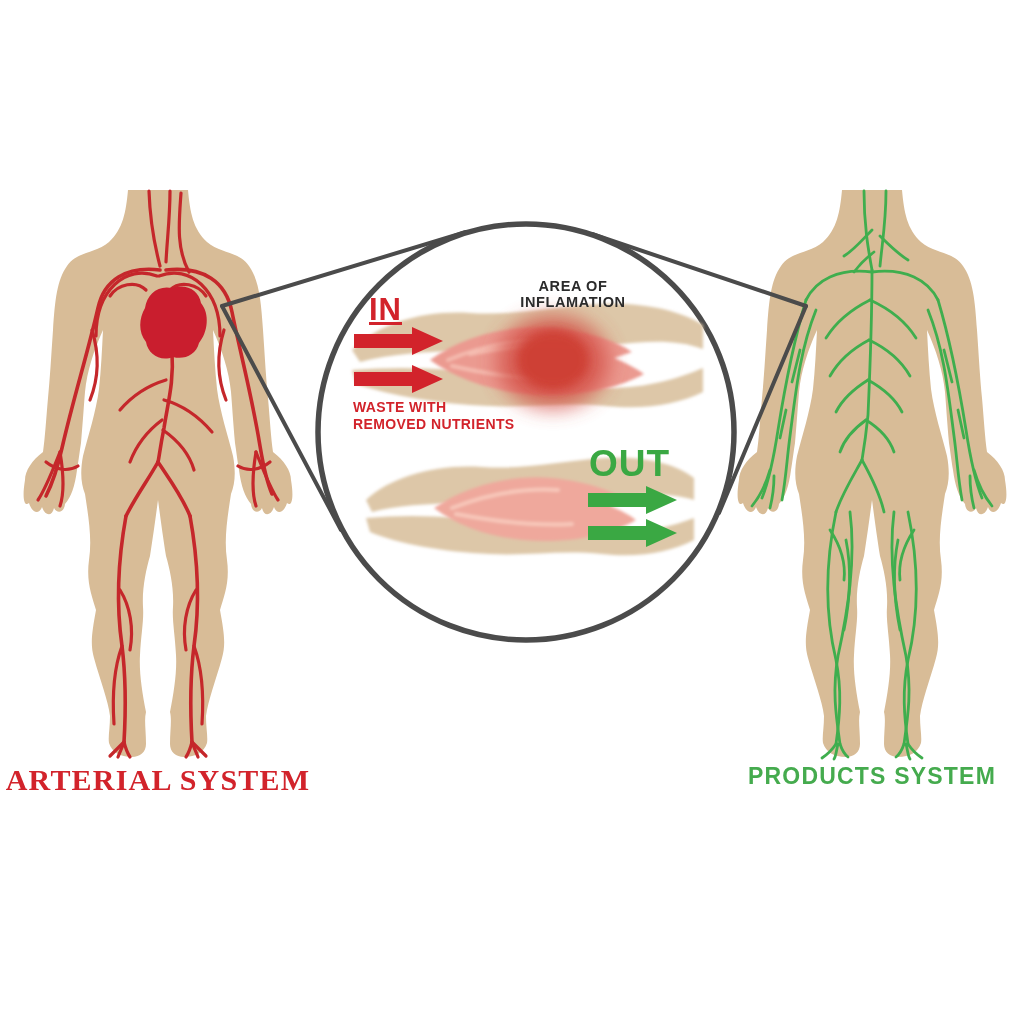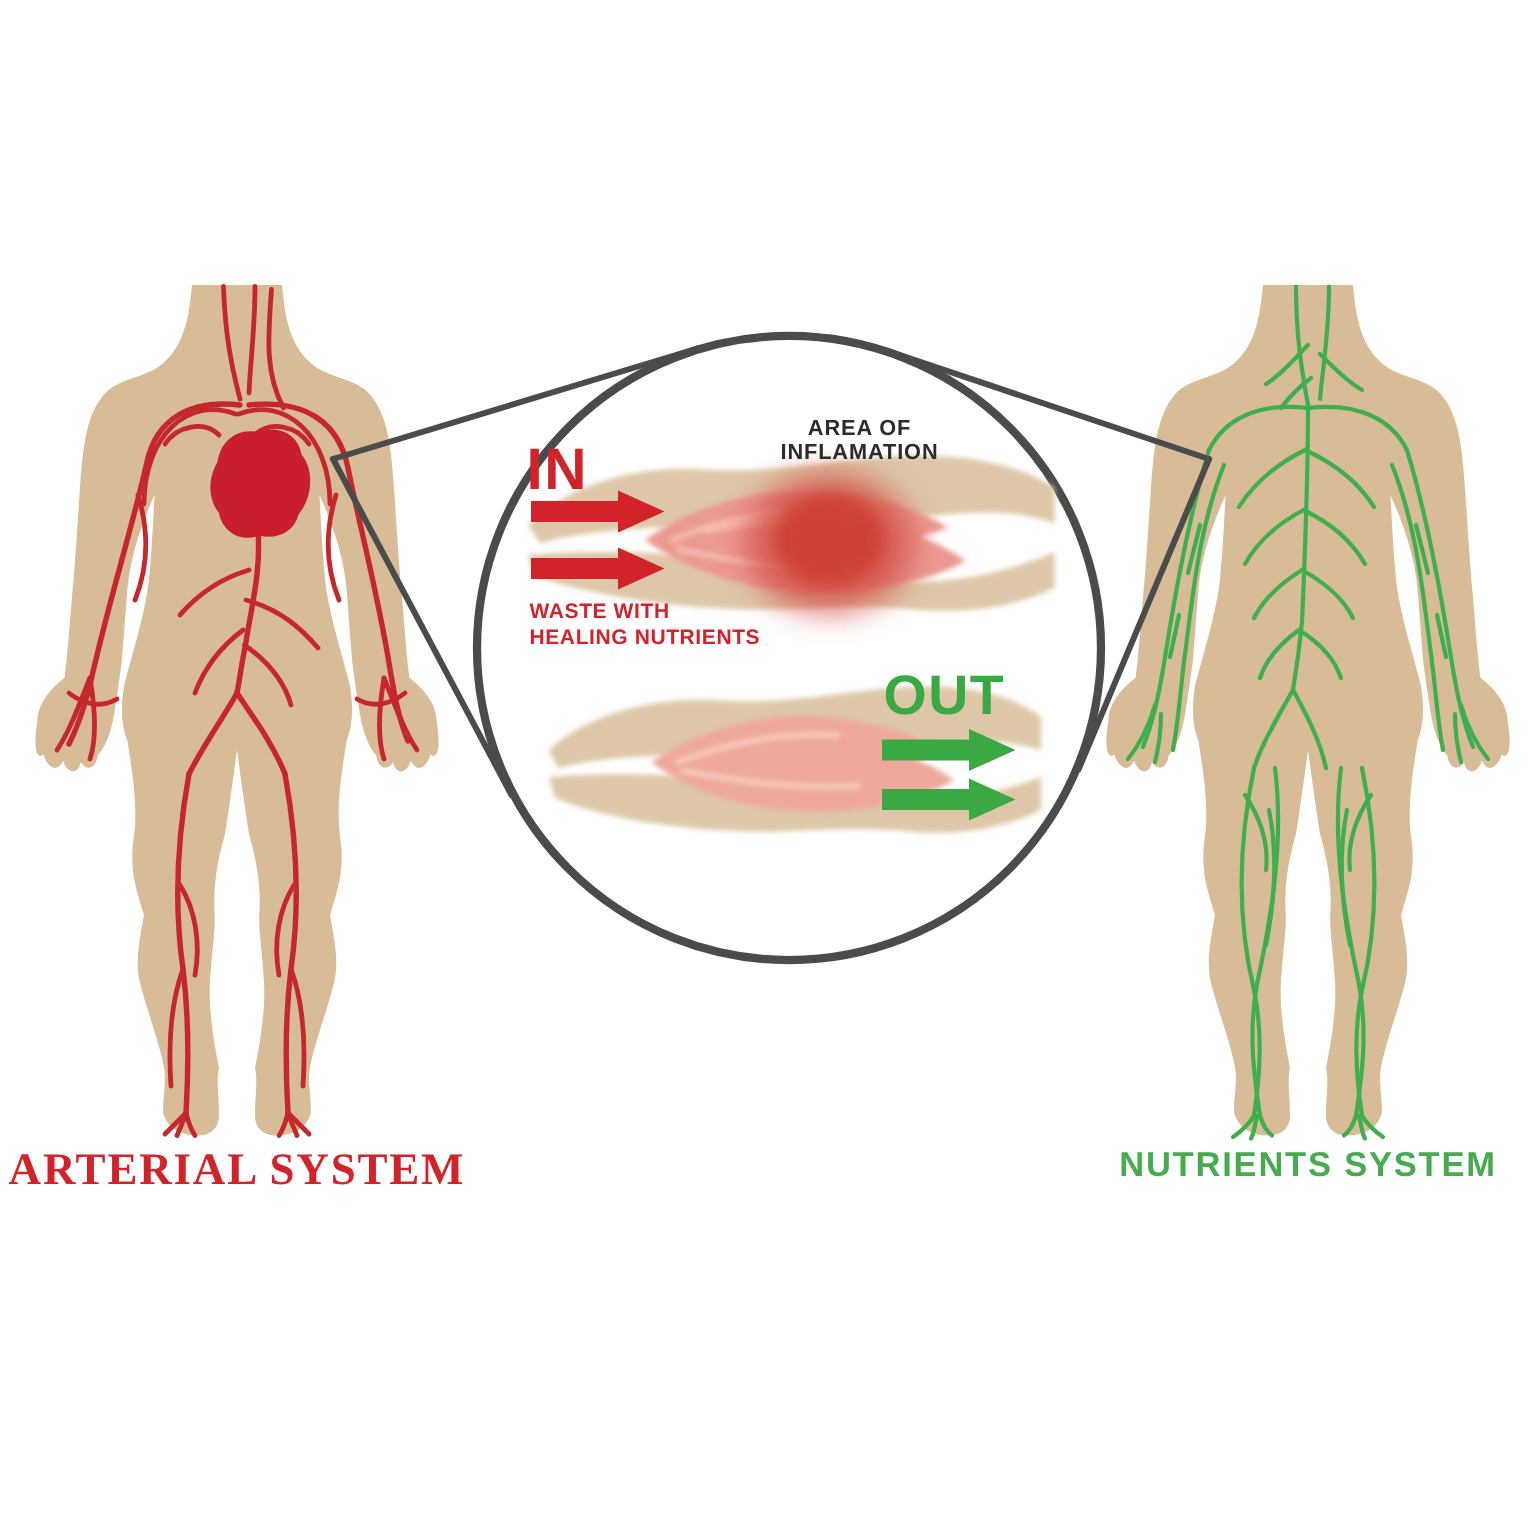--- a/index.html
+++ b/index.html
@@ -4,21 +4,21 @@
 <style>
   html,body{margin:0;padding:0;background:#fff;}
   .canvas{
     position:relative;width:1024px;height:1024px;background:#ffffff;
     overflow:hidden;font-family:"Liberation Sans","DejaVu Sans",sans-serif;
   }
   .scene{position:absolute;left:0;top:0;width:1024px;height:1024px;}
   .label{position:absolute;font-weight:bold;white-space:nowrap;}
   .area-title{left:573px;top:278px;transform:translateX(-50%);
     font-size:14.5px;line-height:16px;color:#2b2b2b;letter-spacing:.6px;text-align:center;}
-  .in-label{left:351px;top:292px;font-size:39px;color:#d2232b;letter-spacing:1px;}
+  .in-label{left:369px;top:292px;font-size:31px;color:#d2232b;letter-spacing:1px;text-decoration:underline;}
   .in-caption{left:353px;top:399px;font-size:14px;line-height:16.5px;color:#d2232b;letter-spacing:.4px;}
   .out-label{left:589px;top:443px;font-size:37px;color:#3aa843;letter-spacing:1px;}
   .out-caption{left:442px;top:556px;font-size:14px;line-height:16.5px;color:#4cb253;letter-spacing:.4px;}
   .arterial-label{left:158px;top:763px;transform:translateX(-50%);
     font-size:30px;color:#d2232b;letter-spacing:1.2px;font-family:Liberation Serif, serif;}
   .lymphatic-label{left:872px;top:763px;transform:translateX(-50%);
     font-size:23px;color:#45ab4e;letter-spacing:1.2px;}
   .label span{display:block;}
   .skin{fill:#d8bc97;}
   .artery{stroke:#c5272b;stroke-width:3.2;fill:none;stroke-linecap:round;stroke-linejoin:round;}
@@ -231,23 +231,23 @@
 
   <div class="label area-title">
     <span>AREA OF</span>
     <span>INFLAMATION</span>
   </div>
 
   <div class="label in-label">IN</div>
 
   <div class="label in-caption">
     <span>WASTE WITH</span>
-    <span>HEALING NUTRIENTS</span>
+    <span>REMOVED NUTRIENTS</span>
   </div>
 
   <div class="label out-label">OUT</div>
 
 
   <div class="label arterial-label">ARTERIAL SYSTEM</div>
 
-  <div class="label lymphatic-label">NUTRIENTS SYSTEM</div>
+  <div class="label lymphatic-label">PRODUCTS SYSTEM</div>
 
 </div>
 
 </body></html>

